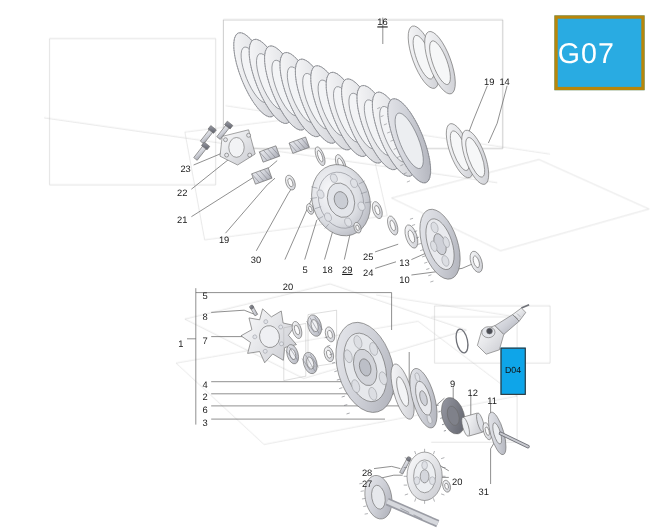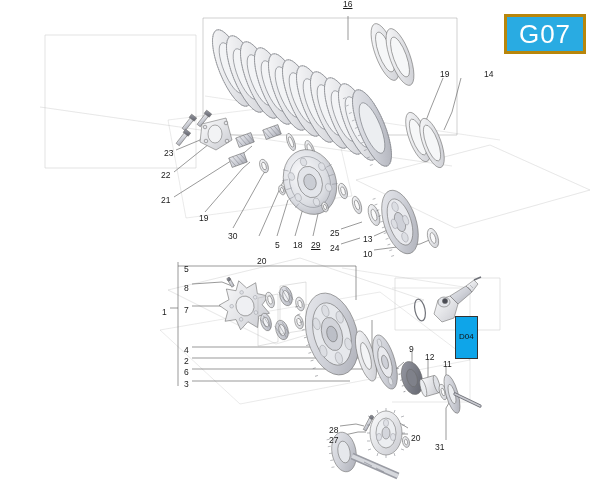--- a/index.html
+++ b/index.html
@@ -3,23 +3,23 @@
 <meta charset="utf-8">
 <title>Parts Diagram G07</title>
 <style>
   html,body{margin:0;padding:0;background:#ffffff;}
   body{width:600px;height:480px;position:relative;overflow:hidden;
        font-family:"Liberation Sans",sans-serif;color:#1a1a1a;}
   #stage{position:absolute;left:0;top:0;width:600px;height:480px;}
   svg#diagram{position:absolute;left:0;top:0;width:600px;height:480px;display:block;}
 
   
-  .badge{position:absolute;right:14px;top:14px;width:82px;height:40px;
+  .badge{position:absolute;right:14px;top:14px;width:82px;height:68px;
          background:#29abe2;border:3px solid #b8860b;
-         display:flex;align-items:center;justify-content:center;
+         display:flex;align-items:center;
          box-sizing:border-box;}
   .badge span{color:#ffffff;font-size:26px;letter-spacing:1px;
               font-family:"Liberation Sans",sans-serif;}
 
   
   .cl{position:absolute;font-size:8.5px;color:#1a1a1a;
       font-family:"Liberation Sans",sans-serif;line-height:1;
       white-space:nowrap;}
 
   
@@ -524,23 +524,23 @@
 
   <div class="badge">
     <span>G07</span>
   </div>
 
   <div class="refbox" id="refbox-0" style="left: 455px; top: 316px;">
     <span>D04</span>
   </div>
 
   <div id="callout-layer">
-      <div class="cl" style="left: 343px; top: 0; text-decoration: underline;">16</div>
+      <div class="cl" style="left: 343px; top: 16px; text-decoration: underline;">16</div>
       <div class="cl" style="left: 440px; top: 70px;">19</div>
-      <div class="cl" style="left: 484px; top: 70px;">14</div>
+      <div class="cl" style="left: 454px; top: 70px;">14</div>
       <div class="cl" style="left: 164px; top: 149px;">23</div>
       <div class="cl" style="left: 161px; top: 171px;">22</div>
       <div class="cl" style="left: 161px; top: 196px;">21</div>
       <div class="cl" style="left: 199px; top: 214px;">19</div>
       <div class="cl" style="left: 228px; top: 232px;">30</div>
       <div class="cl" style="left: 257px; top: 257px;">20</div>
       <div class="cl" style="left: 275px; top: 241px;">5</div>
       <div class="cl" style="left: 293px; top: 241px;">18</div>
       <div class="cl" style="left: 311px; top: 241px; text-decoration: underline;">29</div>
       <div class="cl" style="left: 330px; top: 229px;">25</div>

